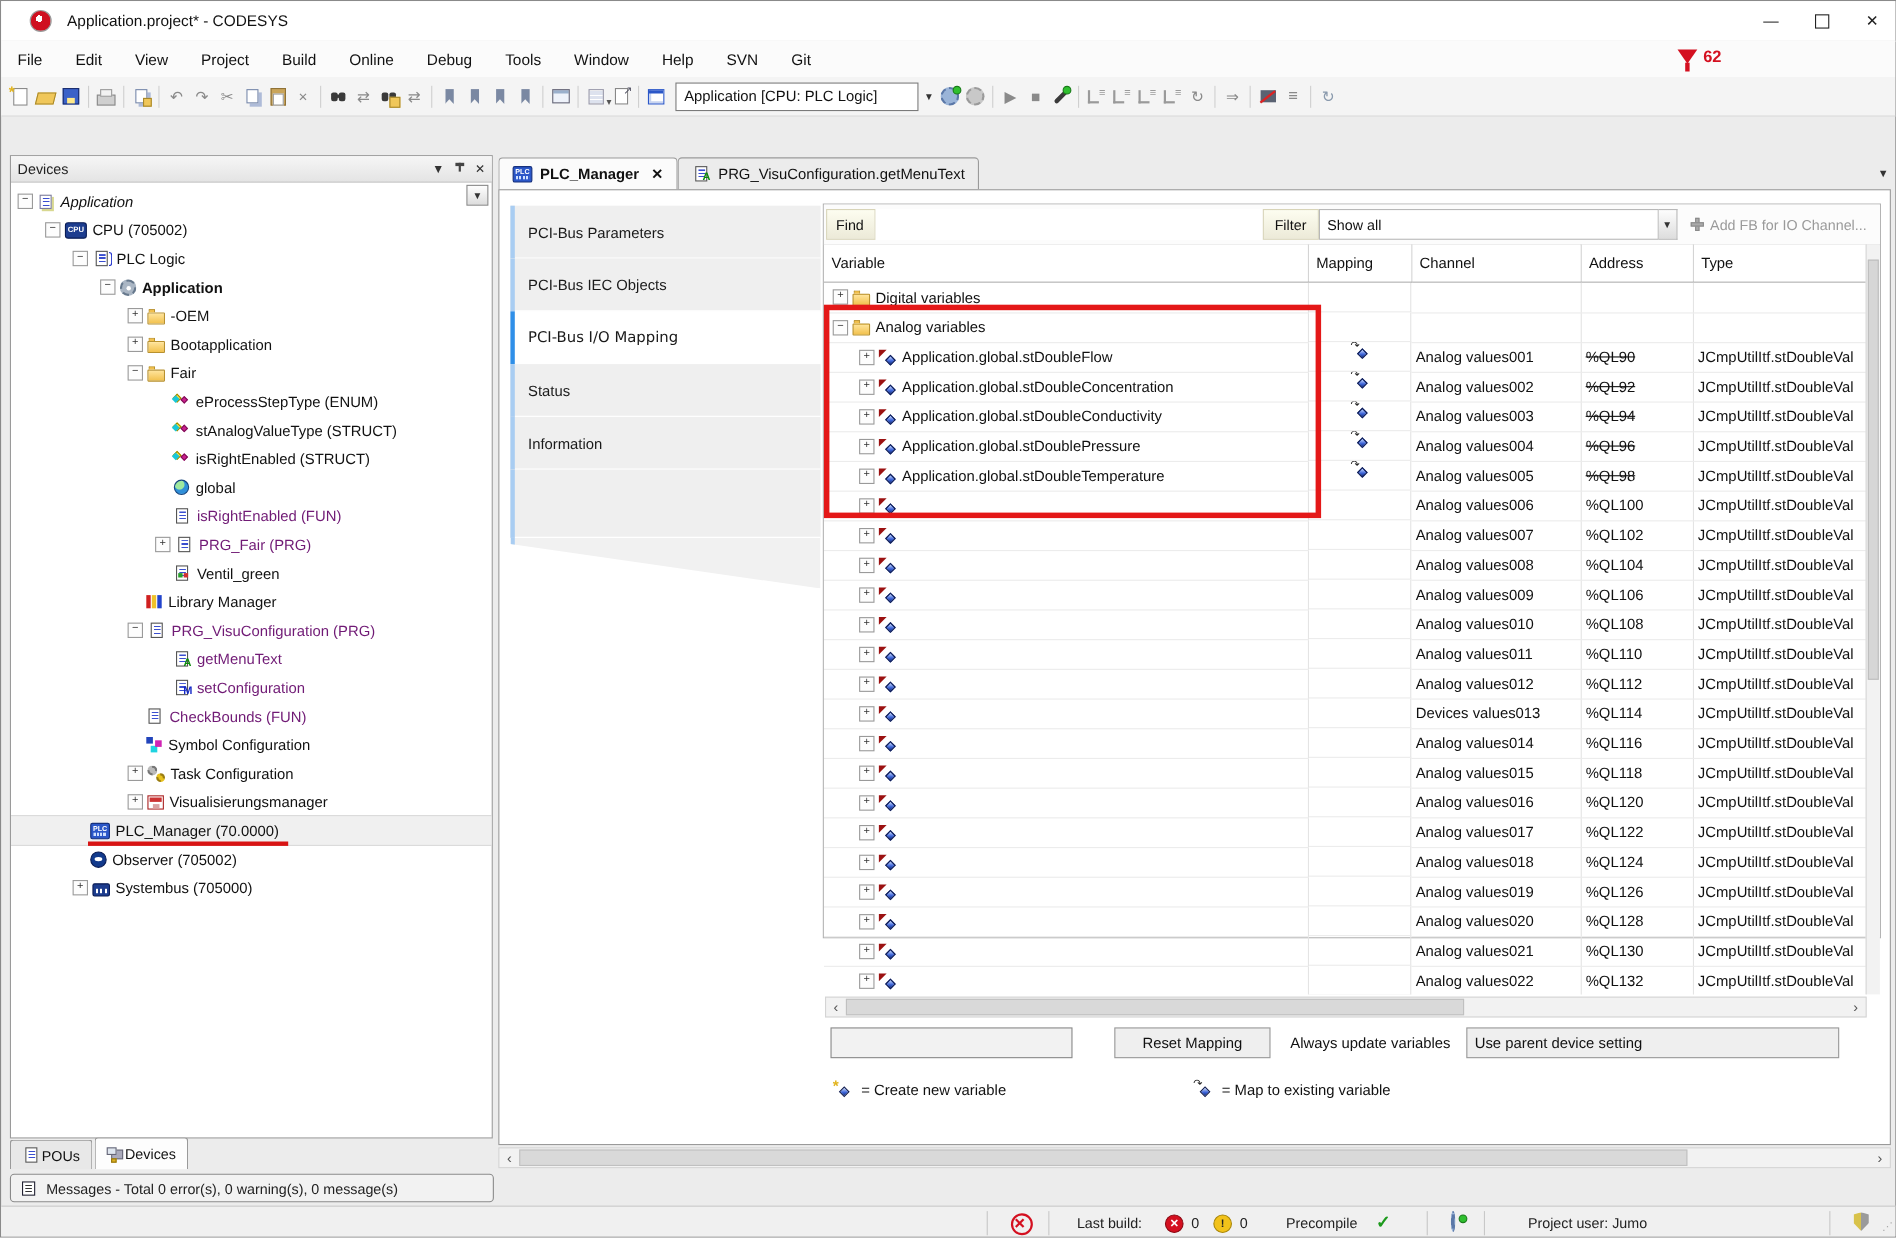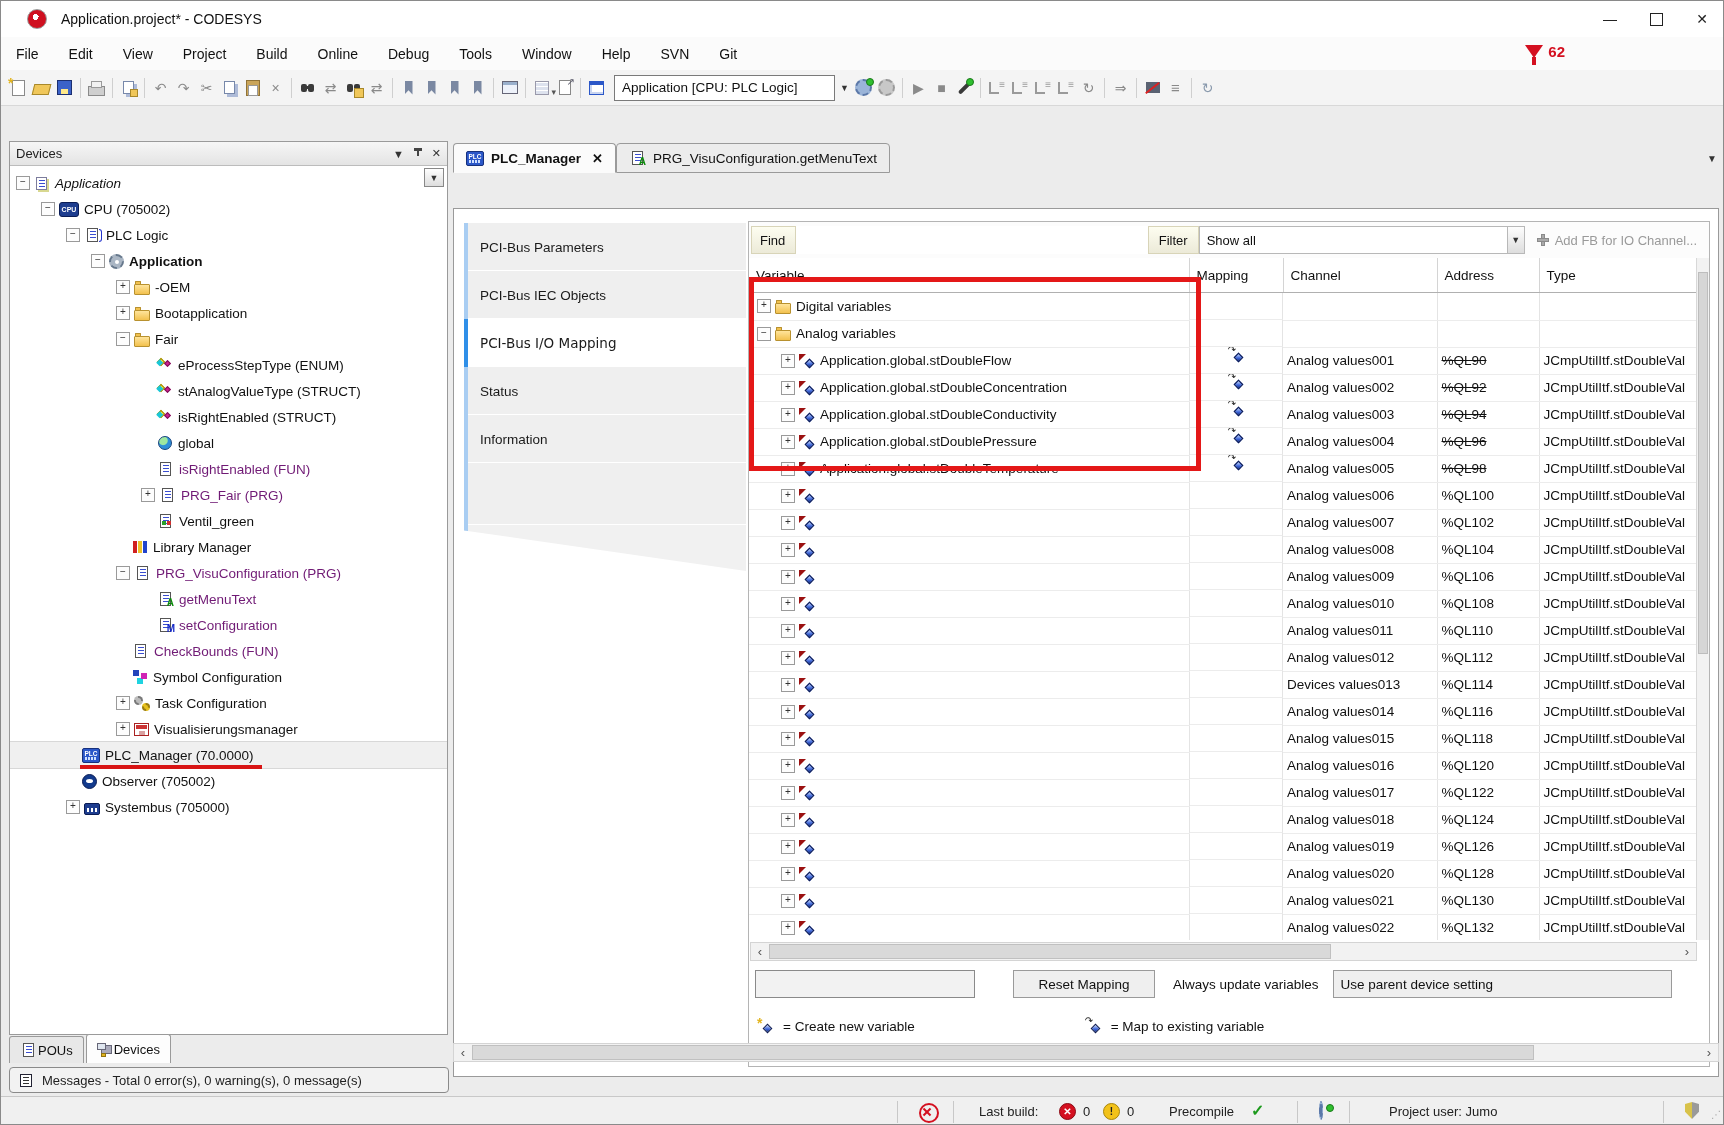--- a/index.html
+++ b/index.html
@@ -138,31 +138,31 @@
   .pd-tab.active{background:#fdfdfd;height:28px;}
   #messages-bar{left:8px;top:1066px;width:440px;height:26px;border:1px solid #8a8a8a;border-radius:4px;background:#f2f2f2;display:flex;align-items:center;gap:8px;padding:0 8px;box-sizing:border-box;font-size:13px;color:#222;}
 
   
   #main{left:452px;top:140px;width:1266px;height:922px;}
   #doc-tabbar{position:absolute;left:0;top:2px;width:100%;height:30px;display:flex;align-items:flex-end;}
   .doc-tab{height:28px;display:flex;align-items:center;gap:7px;padding:0 12px;border:1px solid #9a9a9a;background:#ececec;border-radius:4px 4px 0 0;font-size:13.5px;}
   .doc-tab.active{background:#fbfbfb;border-bottom-color:#fbfbfb;font-weight:bold;}
   .tab-close{font-weight:bold;font-size:13px;margin-left:4px;}
   #tabbar-dd{position:absolute;right:2px;top:10px;font-size:10px;color:#333;}
-  #editor{position:absolute;left:0;top:31px;width:100%;height:869px;background:#fff;border:1px solid #9a9a9a;box-sizing:border-box;margin-top:36px;}
+  #editor{position:absolute;left:0;top:31px;width:100%;height:869px;background:#fff;border:1px solid #9a9a9a;box-sizing:border-box;}
 
   
   #side-panel{position:absolute;left:10px;top:14px;width:282px;}
   .side-tab{height:48px;display:flex;align-items:center;background:#efefef;border-left:4px solid #a9cdf2;padding-left:12px;font-size:13.5px;color:#1a1a1a;box-shadow:inset 0 -1px 0 #fff;}
   .side-tab.selected{background:#fff;border-left:4px solid #2f8fe8;font-family:"DejaVu Sans",sans-serif;}
   #side-rest{height:62px;background:#efefef;border-left:4px solid #a9cdf2;box-shadow:inset 0 -1px 0 #fff;}
   #side-slant{height:46px;background:#f1f1f1;clip-path:polygon(0 0,100% 0,100% 100%,0 12%);border-left:4px solid #a9cdf2;}
 
   
-  #mapbox{position:absolute;left:294px;top:12px;width:962px;height:846px;border:1px solid #b4b4b4;box-sizing:border-box;background:#fff;}
+  #mapbox{position:absolute;left:294px;top:12px;width:962px;height:668px;border:1px solid #b4b4b4;box-sizing:border-box;background:#fff;}
   #find-row{height:36px;display:flex;align-items:center;border-bottom:1px solid #c9c9c9;background:#fcfcfc;}
   #find-label{padding:0 10px 0 8px;background:linear-gradient(#fdfdf0,#ecead8);height:26px;display:flex;align-items:center;border:1px solid #d8d4b8;margin-left:2px;}
   #find-input{flex:1;height:28px;border:none;background:#fff;}
   #filter-label{padding:0 10px;background:linear-gradient(#fdfdf0,#ecead8);height:26px;display:flex;align-items:center;border:1px solid #d8d4b8;}
   #filter-combo{width:300px;height:26px;background:#fff;border:1px solid #b8b8b8;display:flex;align-items:center;padding-left:7px;}
   #filter-dd{width:16px;height:26px;background:linear-gradient(#fdfdfd,#ddd);border:1px solid #b8b8b8;border-left:none;display:flex;align-items:center;justify-content:center;font-size:9px;color:#333;}
   #addfb-btn{display:flex;align-items:center;gap:6px;color:#9a9a9a;padding:0 12px;height:30px;}
   .plus-gray{position:relative;width:12px;height:12px;display:inline-block;}
   .plus-gray::before{content:'';position:absolute;left:4px;top:0;width:4px;height:12px;background:#aaa;border:1px solid #8a8a8a;box-sizing:border-box;}
   .plus-gray::after{content:'';position:absolute;left:0;top:4px;width:12px;height:4px;background:#aaa;border:1px solid #8a8a8a;box-sizing:border-box;}

